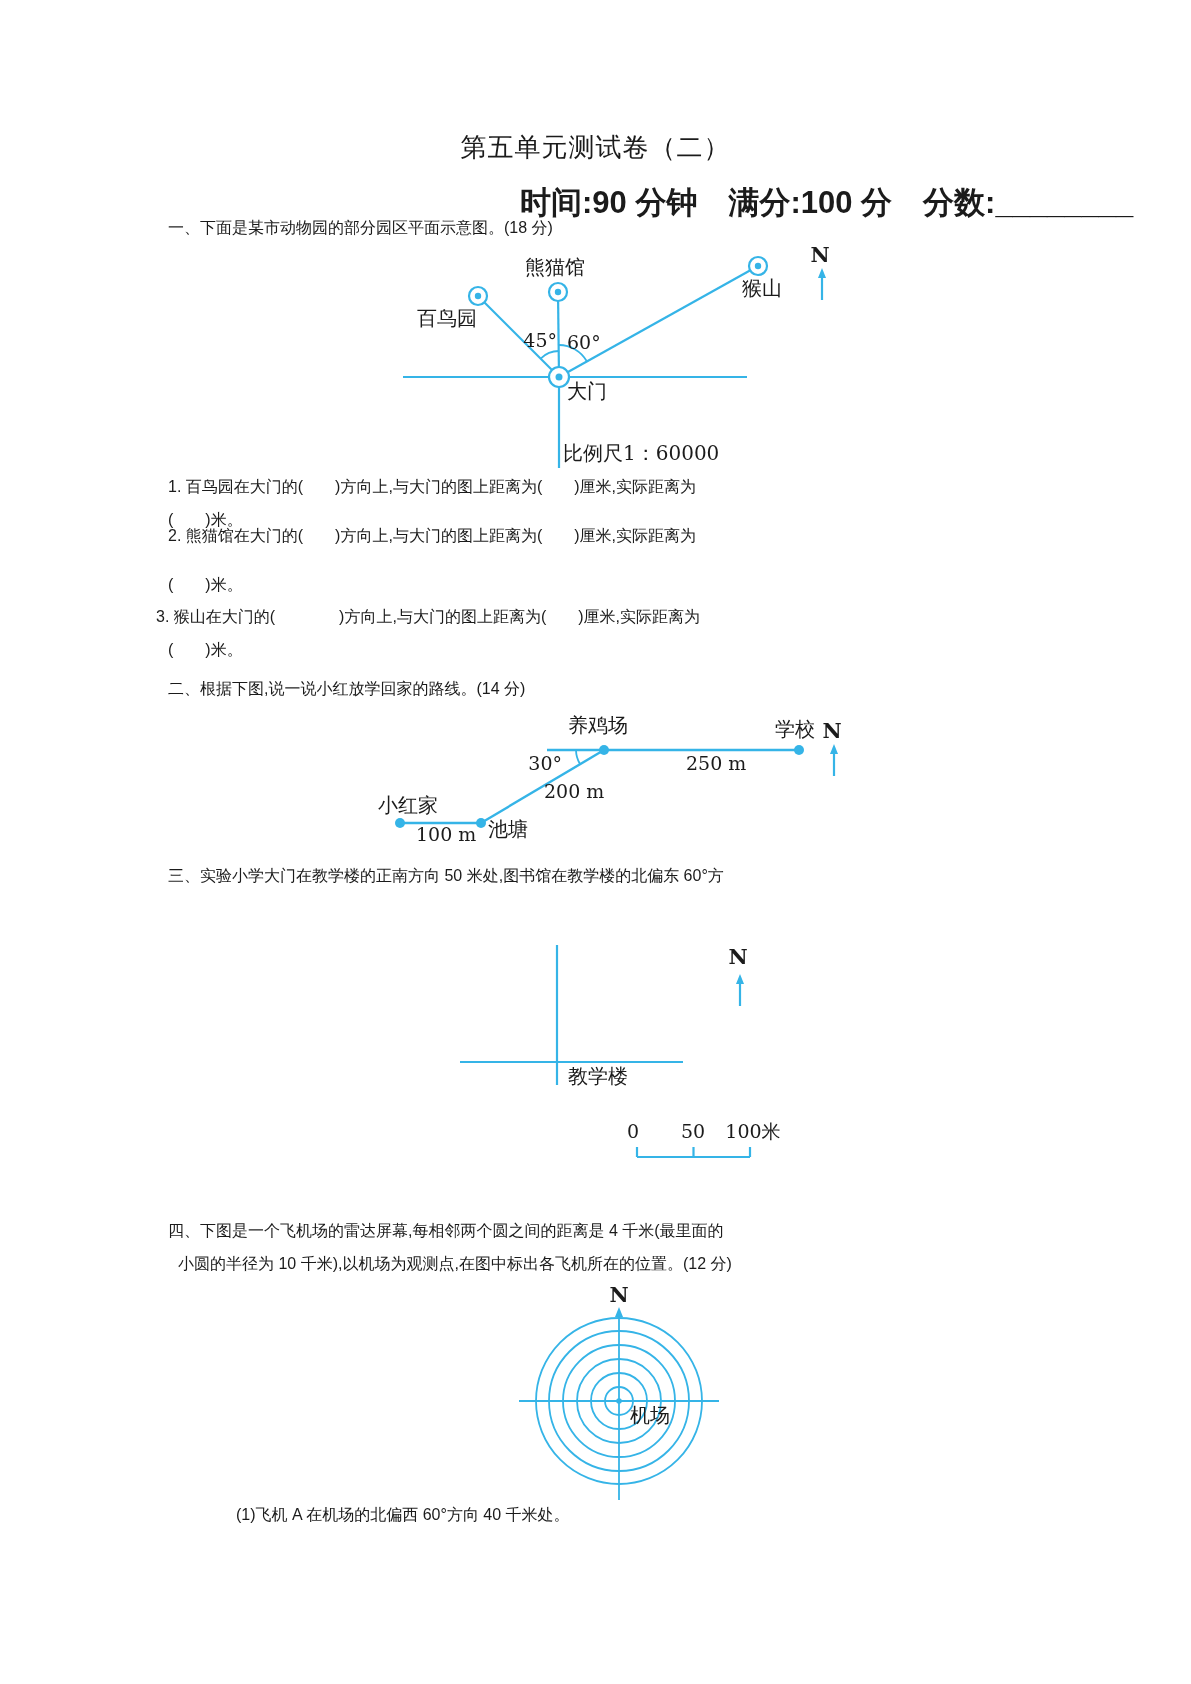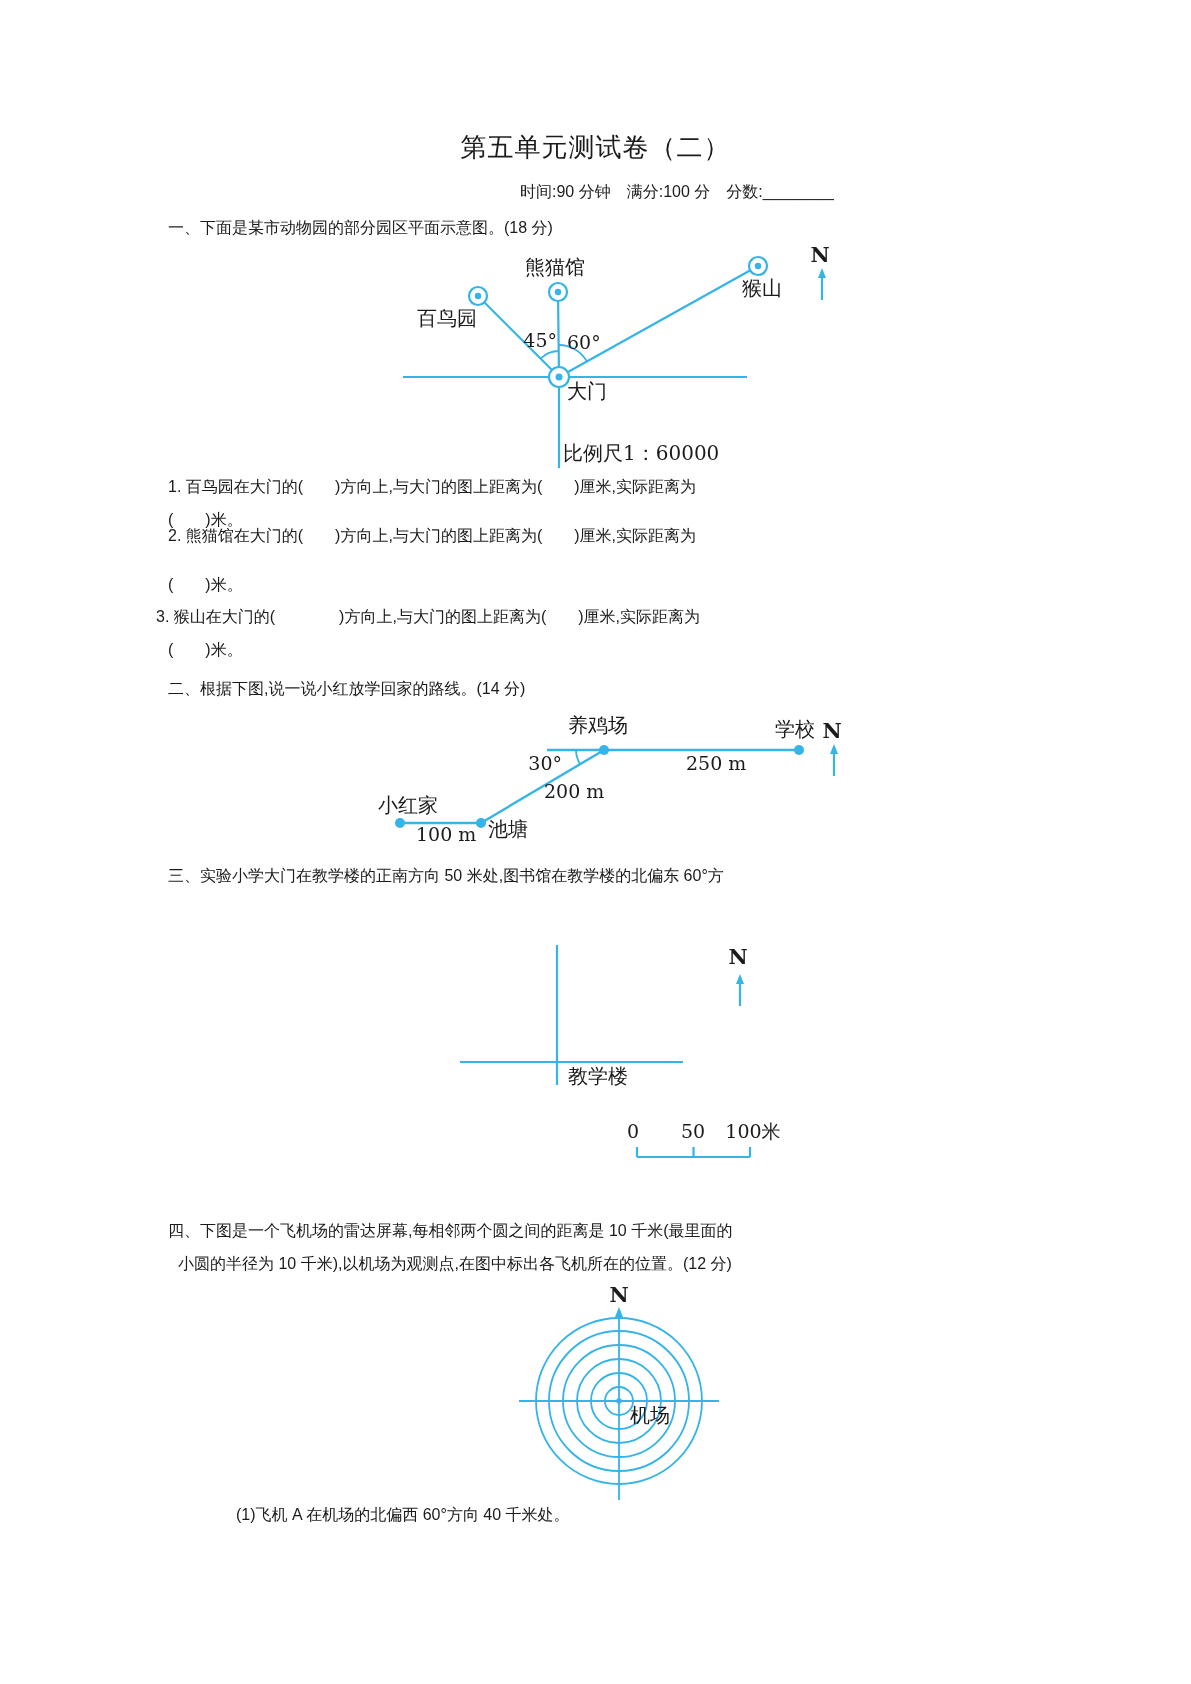--- a/index.html
+++ b/index.html
@@ -3,21 +3,21 @@
 <meta charset="utf-8">
 <style>
   :root { --cyan:#35b4e7; --ink:#1b1b1b; }
   html,body { margin:0; padding:0; background:#ffffff; }
   .page {
     position:relative; width:1191px; height:1684px; background:#ffffff;
     font-family:"Liberation Sans", sans-serif; color:var(--ink); overflow:hidden;
   }
   .t { position:absolute; white-space:pre; }
   .title { font-family:"DejaVu Serif", serif; font-size:26px; letter-spacing:1px; }
-  .meta  { font-size:16px; }
+  .meta  { font-size:31px;font-weight:bold; }
   .body  { font-size:16px; }
   svg { position:absolute; overflow:visible; }
   .cline { stroke:var(--cyan); fill:none; }
   .w2 { stroke-width:2.2; }
   .w18 { stroke-width:1.8; }
   .marker-ring { fill:#ffffff; stroke:var(--cyan); stroke-width:2.2; }
   .marker-dot { fill:var(--cyan); stroke:none; }
   .ah { fill:var(--cyan); stroke:none; }
   .lbl { font-family:"DejaVu Serif", serif; font-size:20px; fill:var(--ink); }
   .num { font-family:"DejaVu Serif", serif; font-size:19px; fill:var(--ink); }
@@ -125,21 +125,21 @@
       <line class="cline w2" x1="217" y1="227" x2="330" y2="227"></line>
       <line class="cline w2" x1="217" y1="217" x2="217" y2="227"></line>
       <line class="cline w2" x1="273.5" y1="217" x2="273.5" y2="227"></line>
       <line class="cline w2" x1="330" y1="217" x2="330" y2="227"></line>
       <text class="num" x="213" y="208" text-anchor="middle">0</text>
       <text class="num" x="273" y="208" text-anchor="middle">50</text>
       <text class="num" x="333" y="208" text-anchor="middle">100米</text>
     </g>
   </svg>
 
-  <div class="t body" style="left:168px; top:1221px;">四、下图是一个飞机场的雷达屏幕,每相邻两个圆之间的距离是 10 千米(最里面的</div>
+  <div class="t body" style="left:168px; top:1221px;">四、下图是一个飞机场的雷达屏幕,每相邻两个圆之间的距离是 4 千米(最里面的</div>
   <div class="t body" style="left:178px; top:1254px;">小圆的半径为 10 千米),以机场为观测点,在图中标出各飞机所在的位置。(12 分)</div>
 
   <svg style="left:500px; top:1275px;" width="240" height="240" viewBox="0 0 240 240">
     <circle class="cline w18" cx="119" cy="126" r="14"></circle>
     <circle class="cline w18" cx="119" cy="126" r="28"></circle>
     <circle class="cline w18" cx="119" cy="126" r="42"></circle>
     <circle class="cline w18" cx="119" cy="126" r="56"></circle>
     <circle class="cline w18" cx="119" cy="126" r="70"></circle>
     <circle class="cline w18" cx="119" cy="126" r="83"></circle>
     <line class="cline w18" x1="19" y1="126" x2="219" y2="126"></line>

